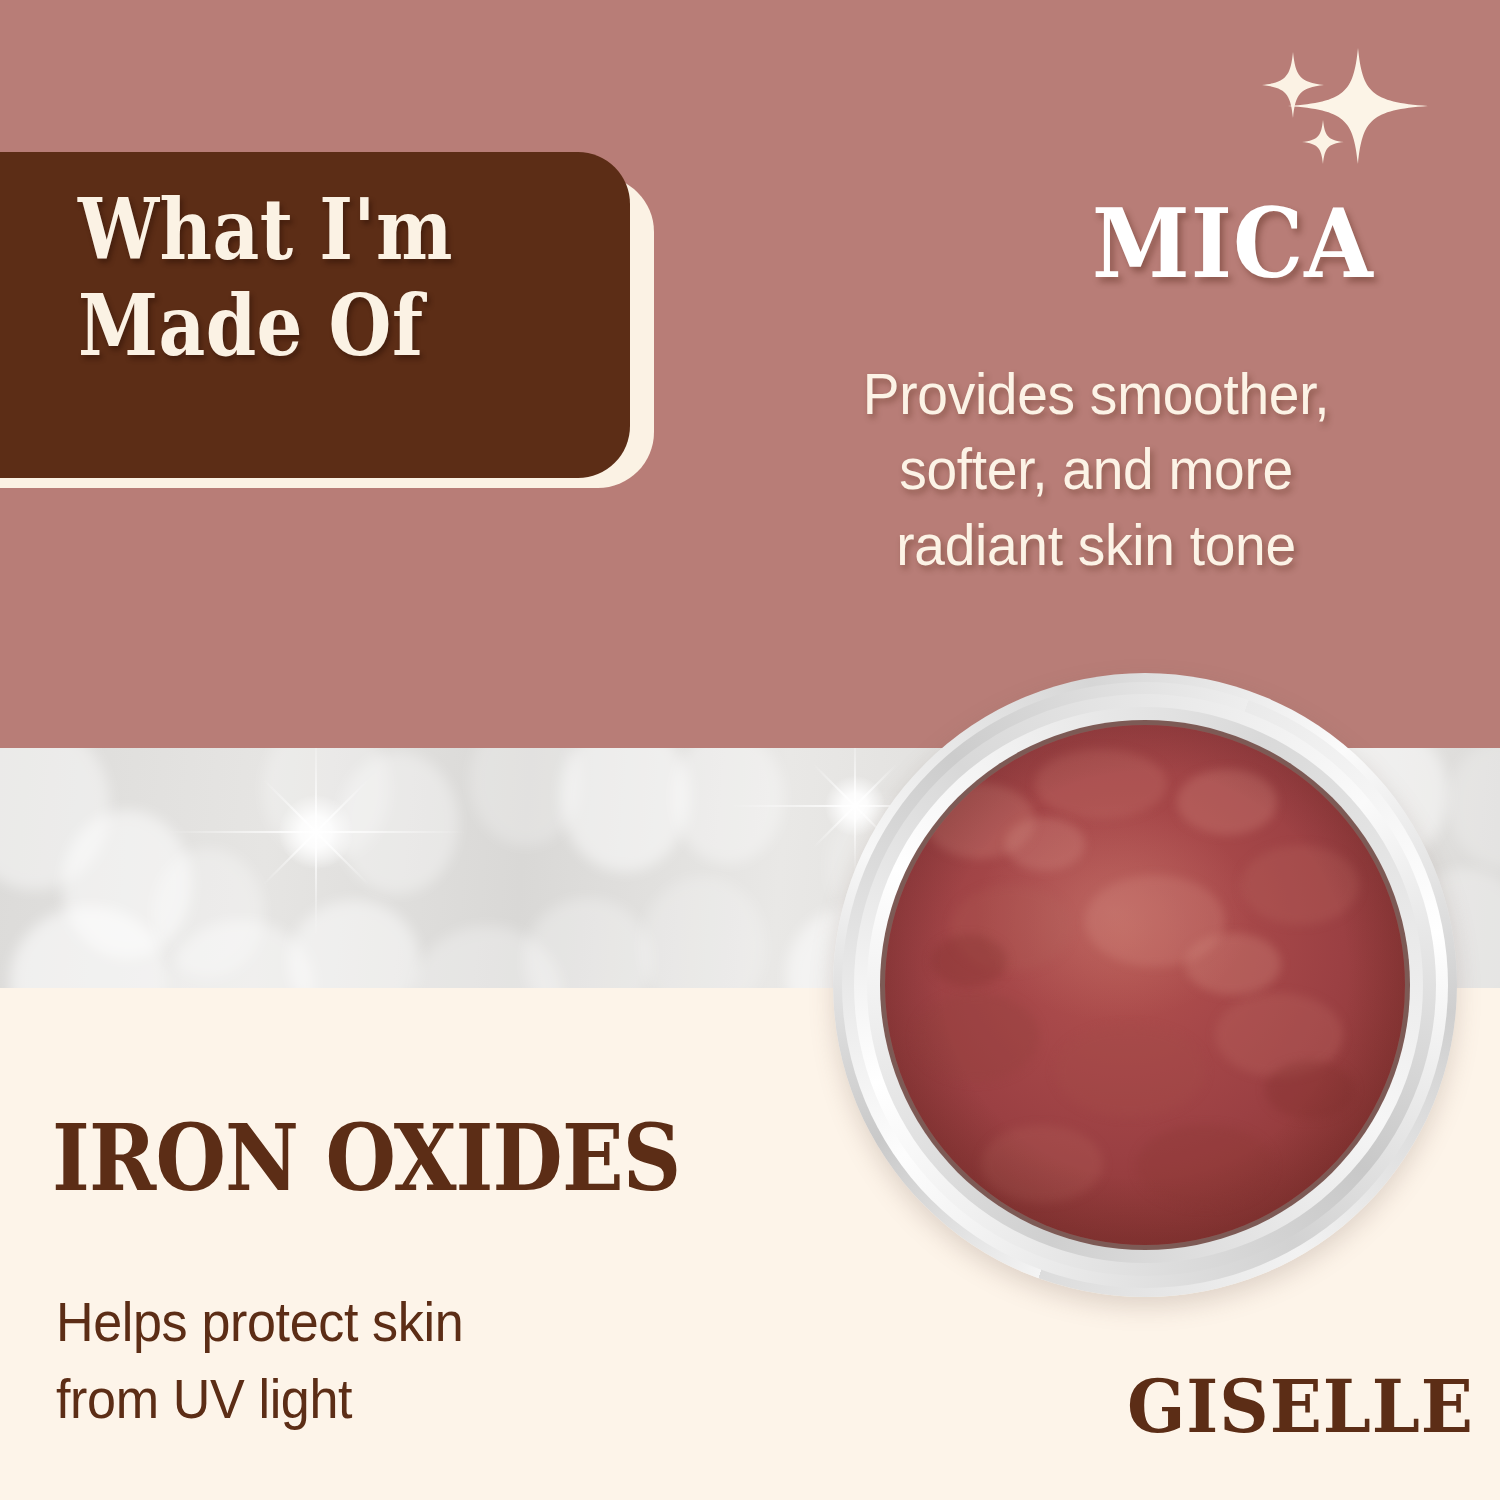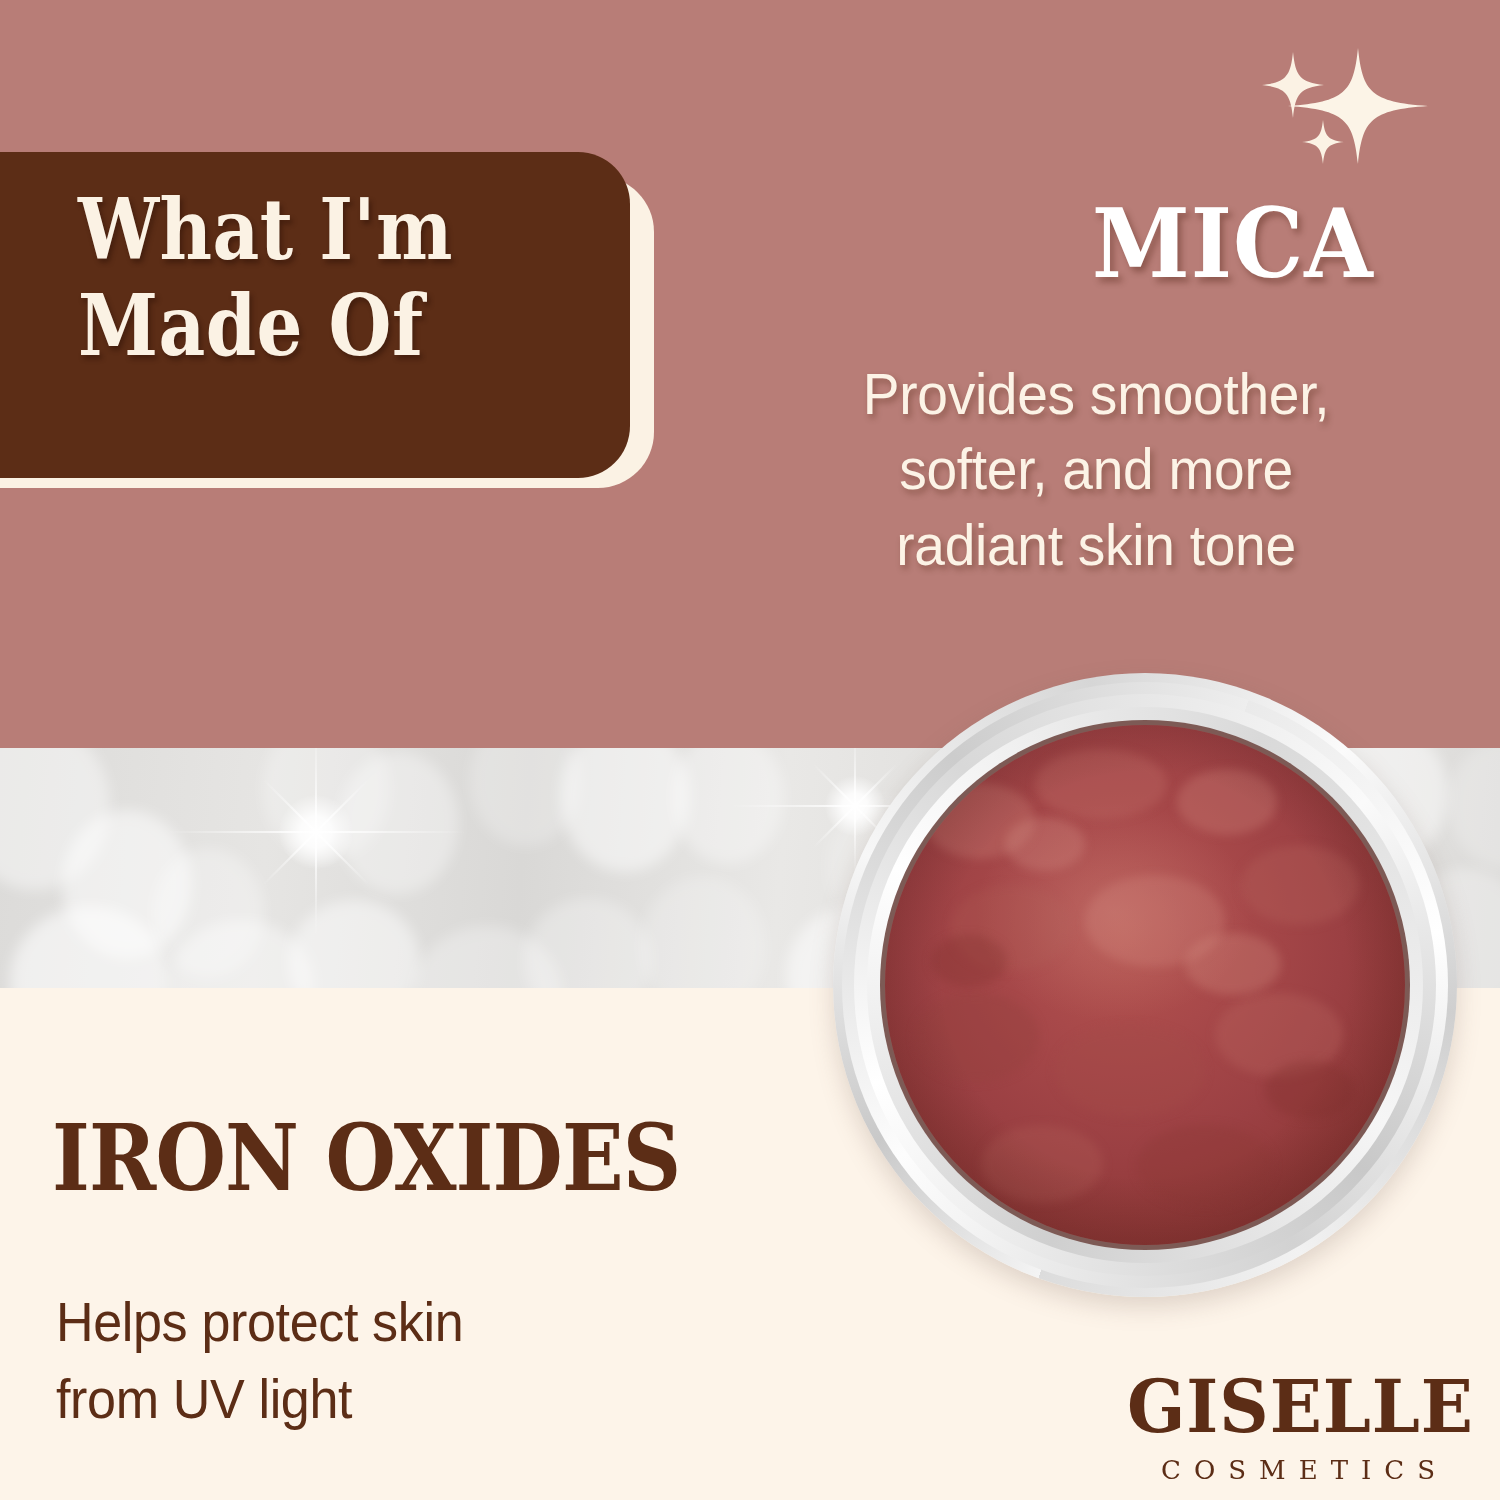--- a/index.html
+++ b/index.html
@@ -203,16 +203,15 @@
   </div>
 
   <div class="iron-head">IRON OXIDES</div>
   <div class="iron-body">
     <div>Helps protect skin</div>
     <div>from UV light</div>
   </div>
 
   <div class="logo">
     <div class="logo-name">GISELLE</div>
-    <div class="logo-sub">COSMETICS</div>
   </div>
 
 </div>
 
 </body></html>

